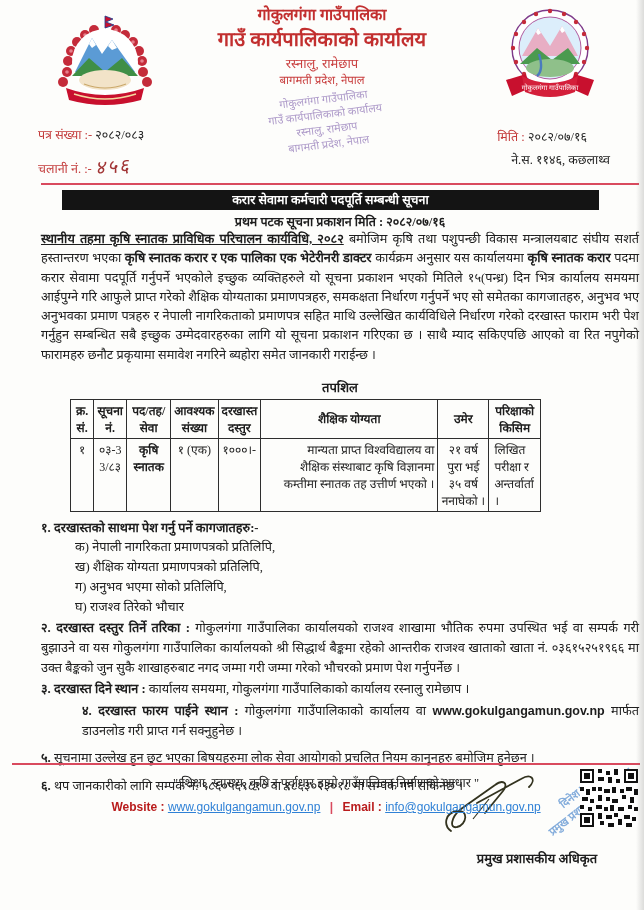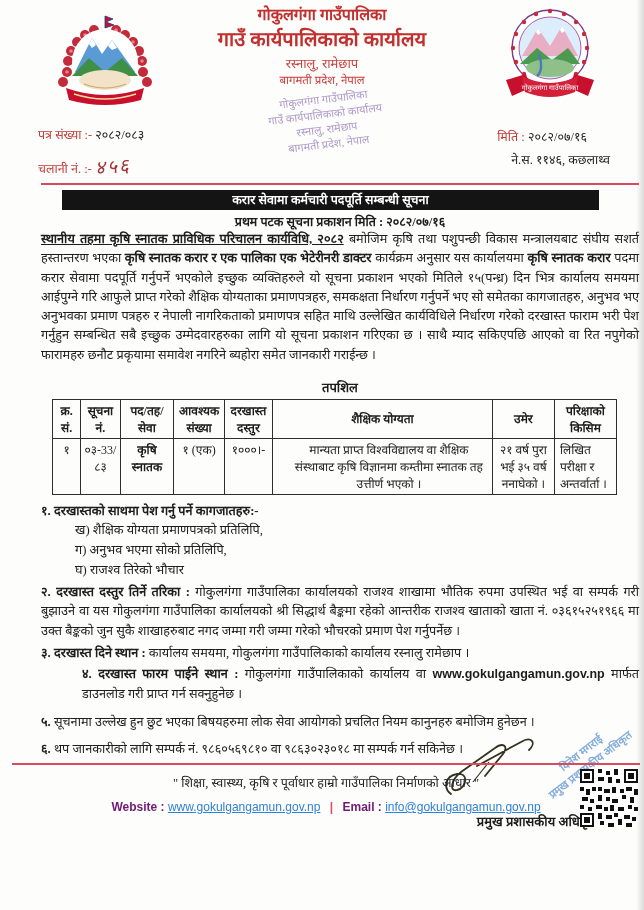--- a/index.html
+++ b/index.html
@@ -32,46 +32,46 @@
   .dateblk{position:absolute;right:34px;top:126px;font-size:12.5px;line-height:1.8;text-align:left;}
   .dateblk .lbl{color:#c33b3b;}
   
   .content{position:absolute;left:41px;top:183px;width:598px;}
   .rule-red{border:0;border-top:2px solid #d94a5e;margin:0 0 5px 0;}
   .title-bar{margin:0 40px 0 21px;background:#141414;color:#fff;
     text-align:center;font-weight:bold;font-size:12.5px;padding:1px 0 2px;}
   .pub-line{text-align:center;font-weight:bold;font-size:12.5px;margin-top:3px;}
   .body-par{font-size:12.7px;line-height:1.52;text-align:justify;margin-top:0;}
   .details-h{text-align:center;font-weight:bold;font-size:13px;margin:5px 0 3px;}
-  table.vac{border-collapse:collapse;width:565px;margin-left:11px;font-size:12px;}
+  table.vac{border-collapse:collapse;width:471px;margin-left:29px;font-size:12px;}
   table.vac th,table.vac td{border:1px solid #2e2e2e;padding:2px 3px;vertical-align:top;}
   table.vac th{font-weight:bold;text-align:center;vertical-align:middle;}
   table.vac td{text-align:center;}
-  table.vac td.qual{text-align:center;padding-left:16px;}
+  table.vac td.qual{text-align:right;padding-left:16px;}
   td.notice-no{word-break:break-all;}
   .items{margin-top:7px;font-size:12.7px;line-height:1.55;}
   .item{margin-top:2px;}
   .item .no{font-weight:bold;}
   .item .bold{font-weight:bold;}
   .subs{margin:0 0 0 34px;}
   .inline-url{font-weight:bold;font-family:"Liberation Sans","DejaVu Sans",sans-serif;font-size:12.5px;}
   
   .sig-zone{position:relative;height:86px;}
   .sig-svg{position:absolute;left:396px;top:-28px;}
   .sig-stamp{position:absolute;left:470px;top:-16px;width:150px;text-align:center;
     transform:rotate(-38deg);color:#6f9fd6;opacity:.85;font-size:11px;line-height:1.4;font-weight:bold;}
   .sig-title{position:absolute;left:396px;top:52px;width:200px;text-align:center;
     font-weight:bold;font-size:13px;}
   
   .footer{position:absolute;left:12px;top:763px;width:628px;}
   .footer .rule{border:0;border-top:2px solid #d94a5e;margin:0;}
   .slogan{text-align:center;font-size:12.5px;margin-top:9px;color:#222;}
   .weblinks{text-align:center;font-size:12px;margin-top:9px;
     font-family:"Liberation Sans","DejaVu Sans",sans-serif;}
-  .weblinks .wl-lbl{font-weight:bold;color:#701a75;text-align:center;}
+  .weblinks .wl-lbl{font-weight:bold;color:#b91c1c;text-align:center;}
   .weblinks a{color:#2f81d6;text-decoration:underline;}
   .weblinks .sep{color:#d94a5e;font-weight:bold;margin:0 6px;}
   .qr{position:absolute;right:2px;top:6px;width:58px;height:58px;}
 </style>
 </head>
 <body>
 
 <div class="page">
 
   <div class="emblem-left">
@@ -230,20 +230,21 @@
           <td style="text-align:left;padding-left:5px;">लिखित परीक्षा र अन्तर्वार्ता ।</td>
         </tr>
       </tbody>
     </table>
 
     <div class="items">
       <div class="item">
         <span class="no">१.</span>
         <span class="bold">दरखास्तको साथमा पेश गर्नु पर्ने कागजातहरु:-</span>
         <div class="subs">
+          <div>क) नेपाली नागरिकता प्रमाणपत्रको प्रतिलिपि,</div>
           <div>ख) शैक्षिक योग्यता प्रमाणपत्रको प्रतिलिपि,</div>
           <div>ग) अनुभव भएमा सोको प्रतिलिपि,</div>
           <div>घ) राजश्व तिरेको भौचार</div>
         </div>
       </div>
       <div class="item" style="text-align:justify;">
         <span class="no">२.</span>
         <span class="bold">दरखास्त दस्तुर तिर्ने तरिका :</span>
         <span>गोकुलगंगा गाउँपालिका कार्यालयको राजश्व शाखामा भौतिक रुपमा उपस्थित भई वा सम्पर्क गरी बुझाउने वा यस गोकुलगंगा गाउँपालिका कार्यालयको श्री सिद्धार्थ बैङ्कमा रहेको आन्तरीक राजश्व खाताको खाता नं. ०३६१५२५१९६६ मा उक्त बैङ्कको जुन सुकै शाखाहरुबाट नगद जम्मा गरी जम्मा गरेको भौचरको प्रमाण पेश गर्नुपर्नेछ ।</span>
       </div>

